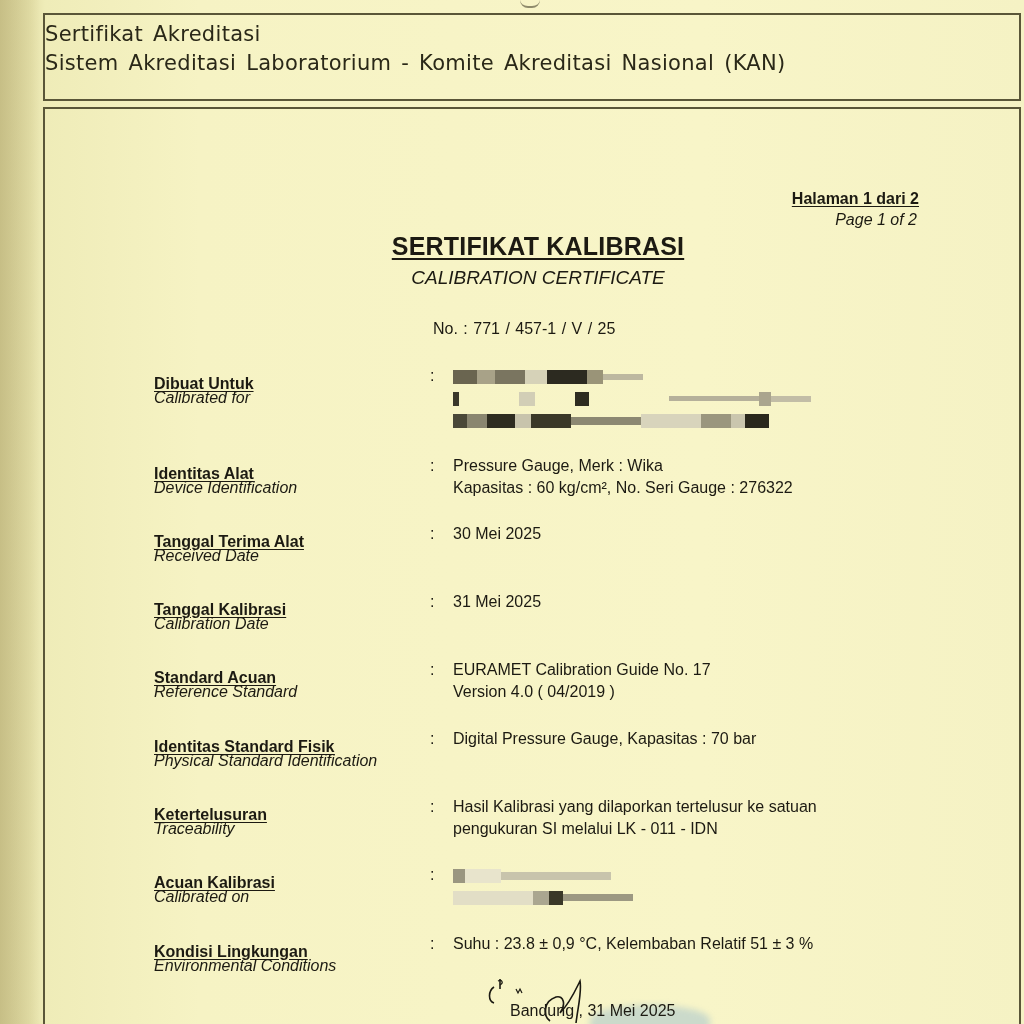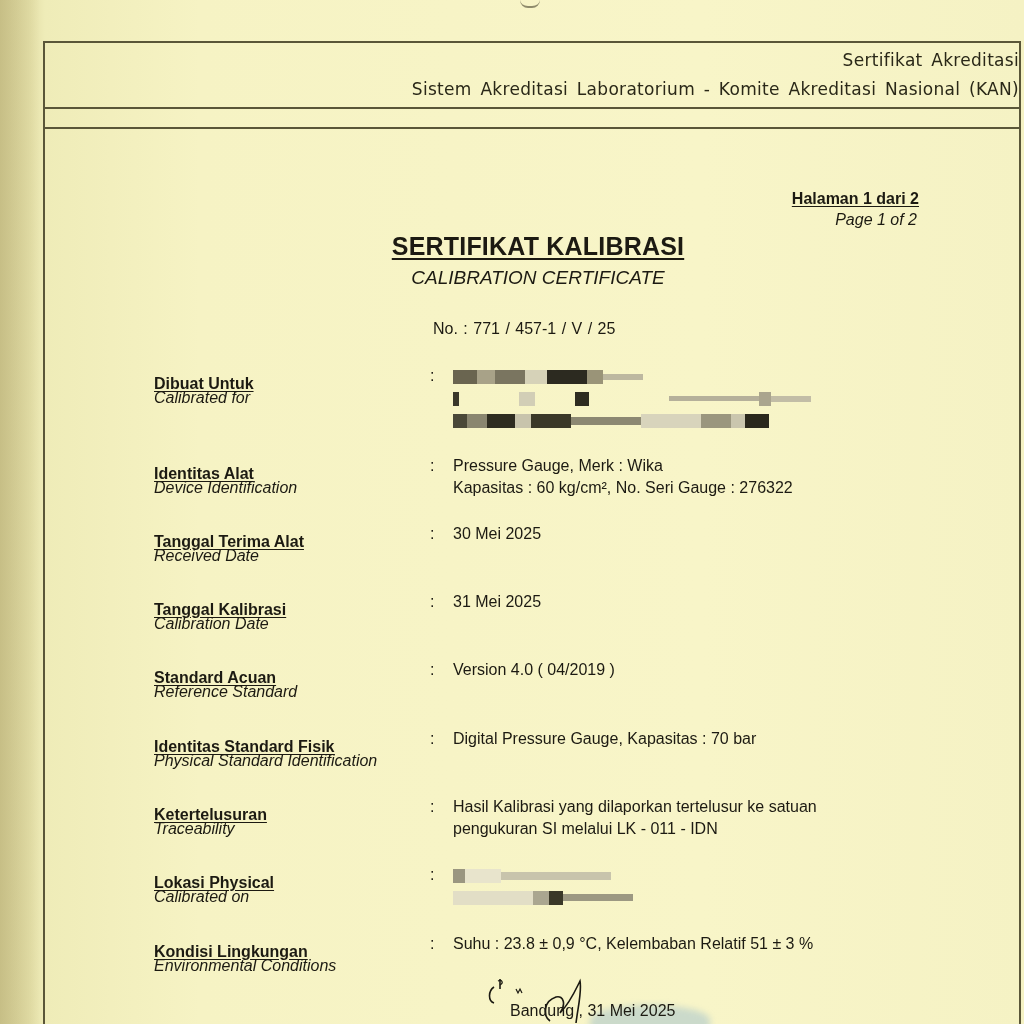--- a/index.html
+++ b/index.html
@@ -27,25 +27,24 @@
       border-bottom: 2px solid #4a4630;
       border-radius: 0 0 8px 8px;
       opacity: 0.6;
     }
     .header-box {
       position: absolute;
       left: 43px; top: 13px;
       width: 978px; height: 88px;
       border: 2px solid #5a5638;
       box-sizing: border-box;
-      text-align: right;
+      text-align: left;
       font-family: "DejaVu Sans", sans-serif;
-      font-size: 17px;
+      font-size: 21px;
       color: #2a2818;
-      margin-top: 28px;
     }
     .header-box .line {
       position: absolute;
       left: 0; right: 0;
       letter-spacing: 0.3px;
       word-spacing: 3px;
     }
     .header-box .l1 { top: 7px; }
     .header-box .l2 { top: 36px; }
     .header-box .l3 { top: 64px; }
@@ -228,20 +227,21 @@
   <div class="val">
     <div>31 Mei 2025</div>
   </div>
 </div>
 
 <div class="row" style="top:661px;">
   <span class="lbl-id">Standard Acuan</span>
   <span class="lbl-en">Reference Standard</span>
   <span class="colon">:</span>
   <div class="val">
+    <div>EURAMET Calibration Guide No. 17</div>
     <div>Version 4.0 ( 04/2019 )</div>
   </div>
 </div>
 
 <div class="row" style="top:730px;">
   <span class="lbl-id">Identitas Standard Fisik</span>
   <span class="lbl-en">Physical Standard Identification</span>
   <span class="colon">:</span>
   <div class="val">
     <div>Digital Pressure Gauge,  Kapasitas  :  70 bar</div>
@@ -252,21 +252,21 @@
   <span class="lbl-id">Ketertelusuran</span>
   <span class="lbl-en">Traceability</span>
   <span class="colon">:</span>
   <div class="val">
     <div>Hasil Kalibrasi yang dilaporkan tertelusur ke satuan</div>
     <div>pengukuran SI melalui LK - 011 - IDN</div>
   </div>
 </div>
 
 <div class="row" style="top:866px;">
-  <span class="lbl-id">Lokasi Physical</span>
+  <span class="lbl-id">Acuan Kalibrasi</span>
   <span class="lbl-en">Calibrated on</span>
   <span class="colon">:</span>
   <div class="val">
     <div style="height:22px;">
       <span class="redact" style="width:12px;background:#9a9680;"></span><span class="redact" style="width:36px;background:#e8e4cc;"></span><span class="redact" style="width:110px;background:#c8c4ac;height:8px;"></span>
     </div>
     <div style="height:22px;">
       <span class="redact" style="width:80px;background:#e2dec6;"></span><span class="redact" style="width:16px;background:#aaa690;"></span><span class="redact" style="width:14px;background:#3a3828;"></span><span class="redact" style="width:70px;background:#9c9882;height:7px;"></span>
     </div>
   </div>

